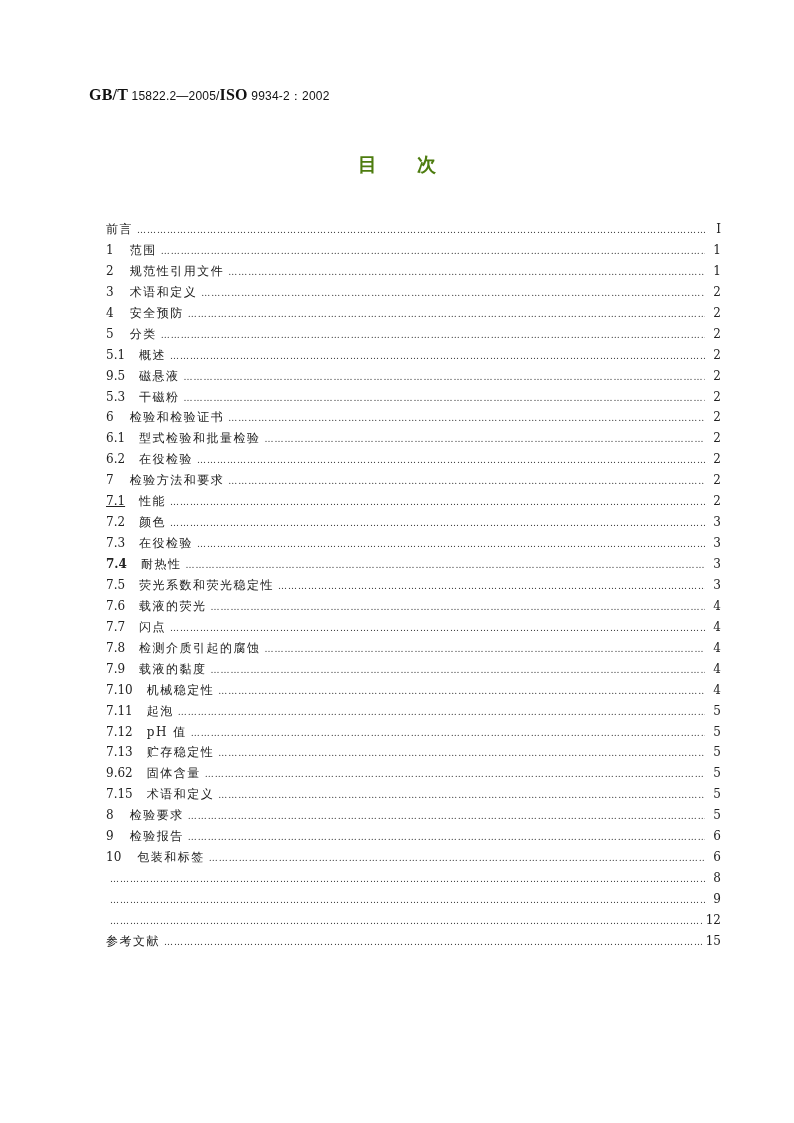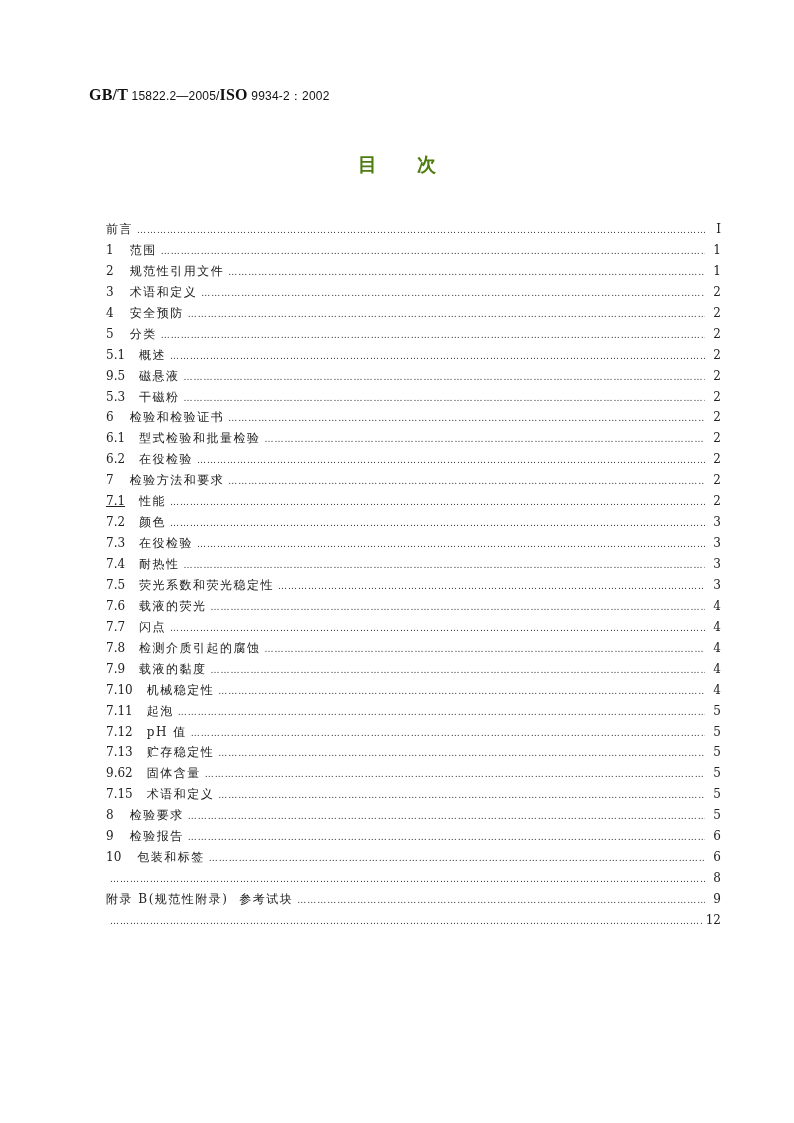--- a/index.html
+++ b/index.html
@@ -120,21 +120,21 @@
       <span class="leader"></span>
       <span class="page">3</span>
     </div>
     <div class="row">
       <span class="num" style="margin-right: 14px;">7.3</span>
       <span class="label">在役检验</span>
       <span class="leader"></span>
       <span class="page">3</span>
     </div>
     <div class="row">
-      <span class="num" style="margin-right: 14px;">7.4</span>
+      <span class="num" style="margin-right: 14px; font-weight: bold;">7.4</span>
       <span class="label">耐热性</span>
       <span class="leader"></span>
       <span class="page">3</span>
     </div>
     <div class="row">
       <span class="num" style="margin-right: 14px;">7.5</span>
       <span class="label">荧光系数和荧光稳定性</span>
       <span class="leader"></span>
       <span class="page">3</span>
     </div>
@@ -216,22 +216,27 @@
       <span class="leader"></span>
       <span class="page">6</span>
     </div>
     <div class="row">
       <span class="num"></span>
       <span class="leader"></span>
       <span class="page">8</span>
     </div>
     <div class="row">
       <span class="num"></span>
-      <span class="label">附录 B(规范性附录)  参考试块</span>
       <span class="leader"></span>
       <span class="page">9</span>
     </div>
     <div class="row">
       <span class="num"></span>
       <span class="leader"></span>
       <span class="page">12</span>
     </div>
+    <div class="row">
+      <span class="num"></span>
+      <span class="label">参考文献</span>
+      <span class="leader"></span>
+      <span class="page">15</span>
+    </div>
   </div>
 
 </body></html>

